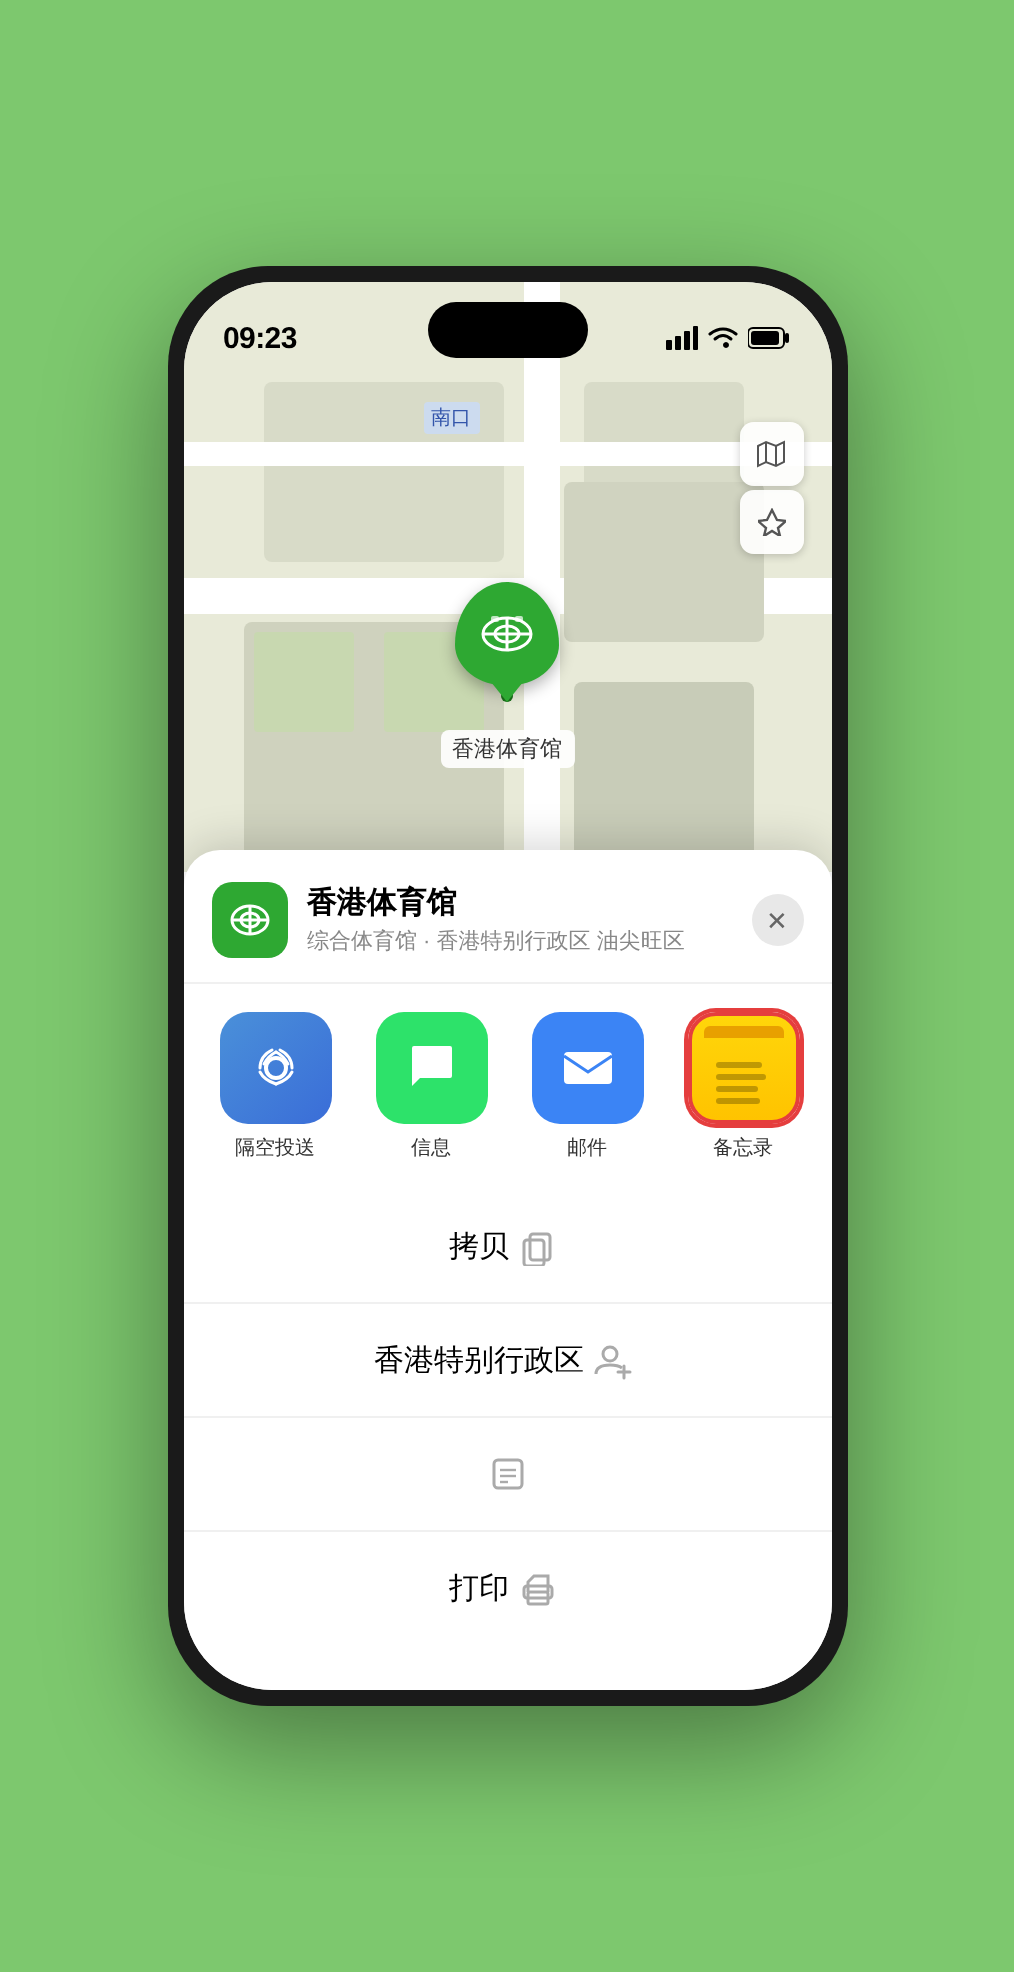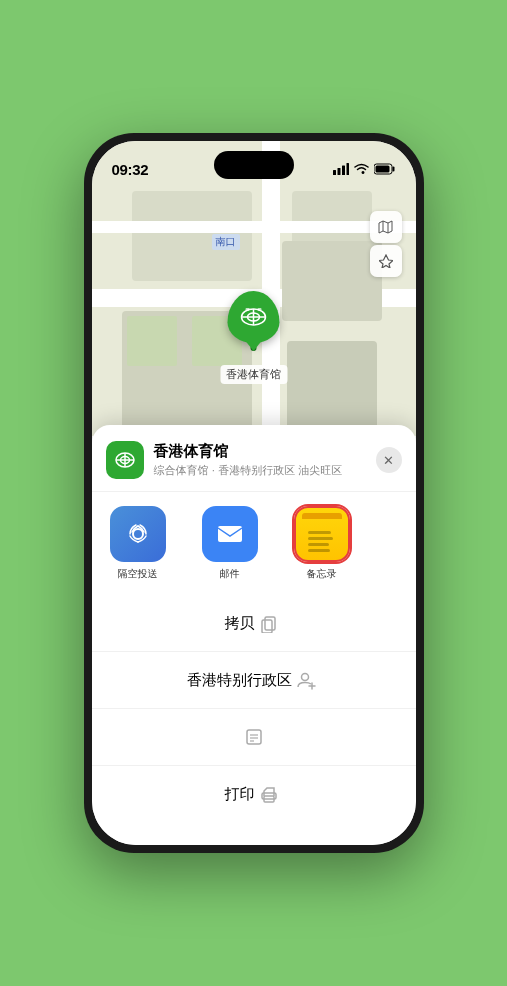--- a/index.html
+++ b/index.html
@@ -105,21 +105,20 @@
     .map-label-nk {
       position: absolute;
       top: 60px;
       left: 120px;
       font-size: 10px;
       color: #3355aa;
       background: rgba(200,220,255,0.7);
       padding: 1px 4px;
       border-radius: 2px;
       z-index: 5;
-      margin-top: 33px;
     }
     
     .map-controls {
       position: absolute;
       top: 70px;
       right: 14px;
       z-index: 5;
       display: flex;
       flex-direction: column;
       gap: 2px;
@@ -239,21 +238,21 @@
       align-items: center;
       justify-content: center;
       font-size: 13px;
       color: #666;
       cursor: pointer;
     }
     
     .share-row {
       display: flex;
       padding: 14px 10px 10px;
-      gap: 20px;
+      gap: 6px;
       overflow-x: hidden;
     }
     .share-item {
       display: flex;
       flex-direction: column;
       align-items: center;
       gap: 5px;
       flex: 0 0 72px;
       cursor: pointer;
     }
@@ -341,21 +340,21 @@
   </style>
 </head>
 <body>
 
 <div class="phone-frame">
   <div class="phone-screen">
 
     <div class="dynamic-island"></div>
 
     <div class="status-bar">
-      <span class="status-time">09:32</span>
+      <span class="status-time">09:23</span>
       <div class="status-icons">
         <svg width="16" height="12" viewBox="0 0 16 12">
           <rect x="0" y="7" width="3" height="5" rx="0.5" fill="#000"></rect>
           <rect x="4.5" y="5" width="3" height="7" rx="0.5" fill="#000"></rect>
           <rect x="9" y="2.5" width="3" height="9.5" rx="0.5" fill="#000"></rect>
           <rect x="13.5" y="0" width="2.5" height="12" rx="0.5" fill="#000"></rect>
         </svg>
         <svg width="15" height="12" viewBox="0 0 15 12">
           <path d="M7.5 9.5 a1.5 1.5 0 1 1 0 0.01" fill="#000"></path>
           <path d="M3.5 6.5 Q7.5 3 11.5 6.5" stroke="#000" stroke-width="1.5" fill="none" stroke-linecap="round"></path>
@@ -448,20 +447,28 @@
               <path d="M14 6 Q10 8 8 12" stroke="white" stroke-width="1.5" fill="none" stroke-linecap="round"></path>
               <path d="M6 14 Q6 8 12 5" stroke="white" stroke-width="1.5" fill="none" stroke-linecap="round"></path>
               <path d="M22 14 Q22 8 16 5" stroke="white" stroke-width="1.5" fill="none" stroke-linecap="round"></path>
               <path d="M14 22 Q8 20 6 16" stroke="white" stroke-width="1.5" fill="none" stroke-linecap="round"></path>
               <path d="M14 22 Q20 20 22 16" stroke="white" stroke-width="1.5" fill="none" stroke-linecap="round"></path>
             </svg>
           </div>
           <span class="share-label">隔空投送</span>
         </div>
 
+        <div class="share-item">
+          <div class="share-icon-wrap messages">
+            <svg width="28" height="28" viewBox="0 0 28 28">
+              <path d="M4 4 Q4 3 5 3 L23 3 Q24 3 24 4 L24 18 Q24 19 23 19 L8 19 L4 23 L4 4 Z" fill="white"></path>
+            </svg>
+          </div>
+          <span class="share-label">信息</span>
+        </div>
 
         <div class="share-item">
           <div class="share-icon-wrap mail">
             <svg width="28" height="24" viewBox="0 0 28 24">
               <rect x="2" y="4" width="24" height="16" rx="2" fill="white"></rect>
               <path d="M2 6 L14 14 L26 6" stroke="#3b84f5" stroke-width="1.5" fill="none"></path>
             </svg>
           </div>
           <span class="share-label">邮件</span>
         </div>

